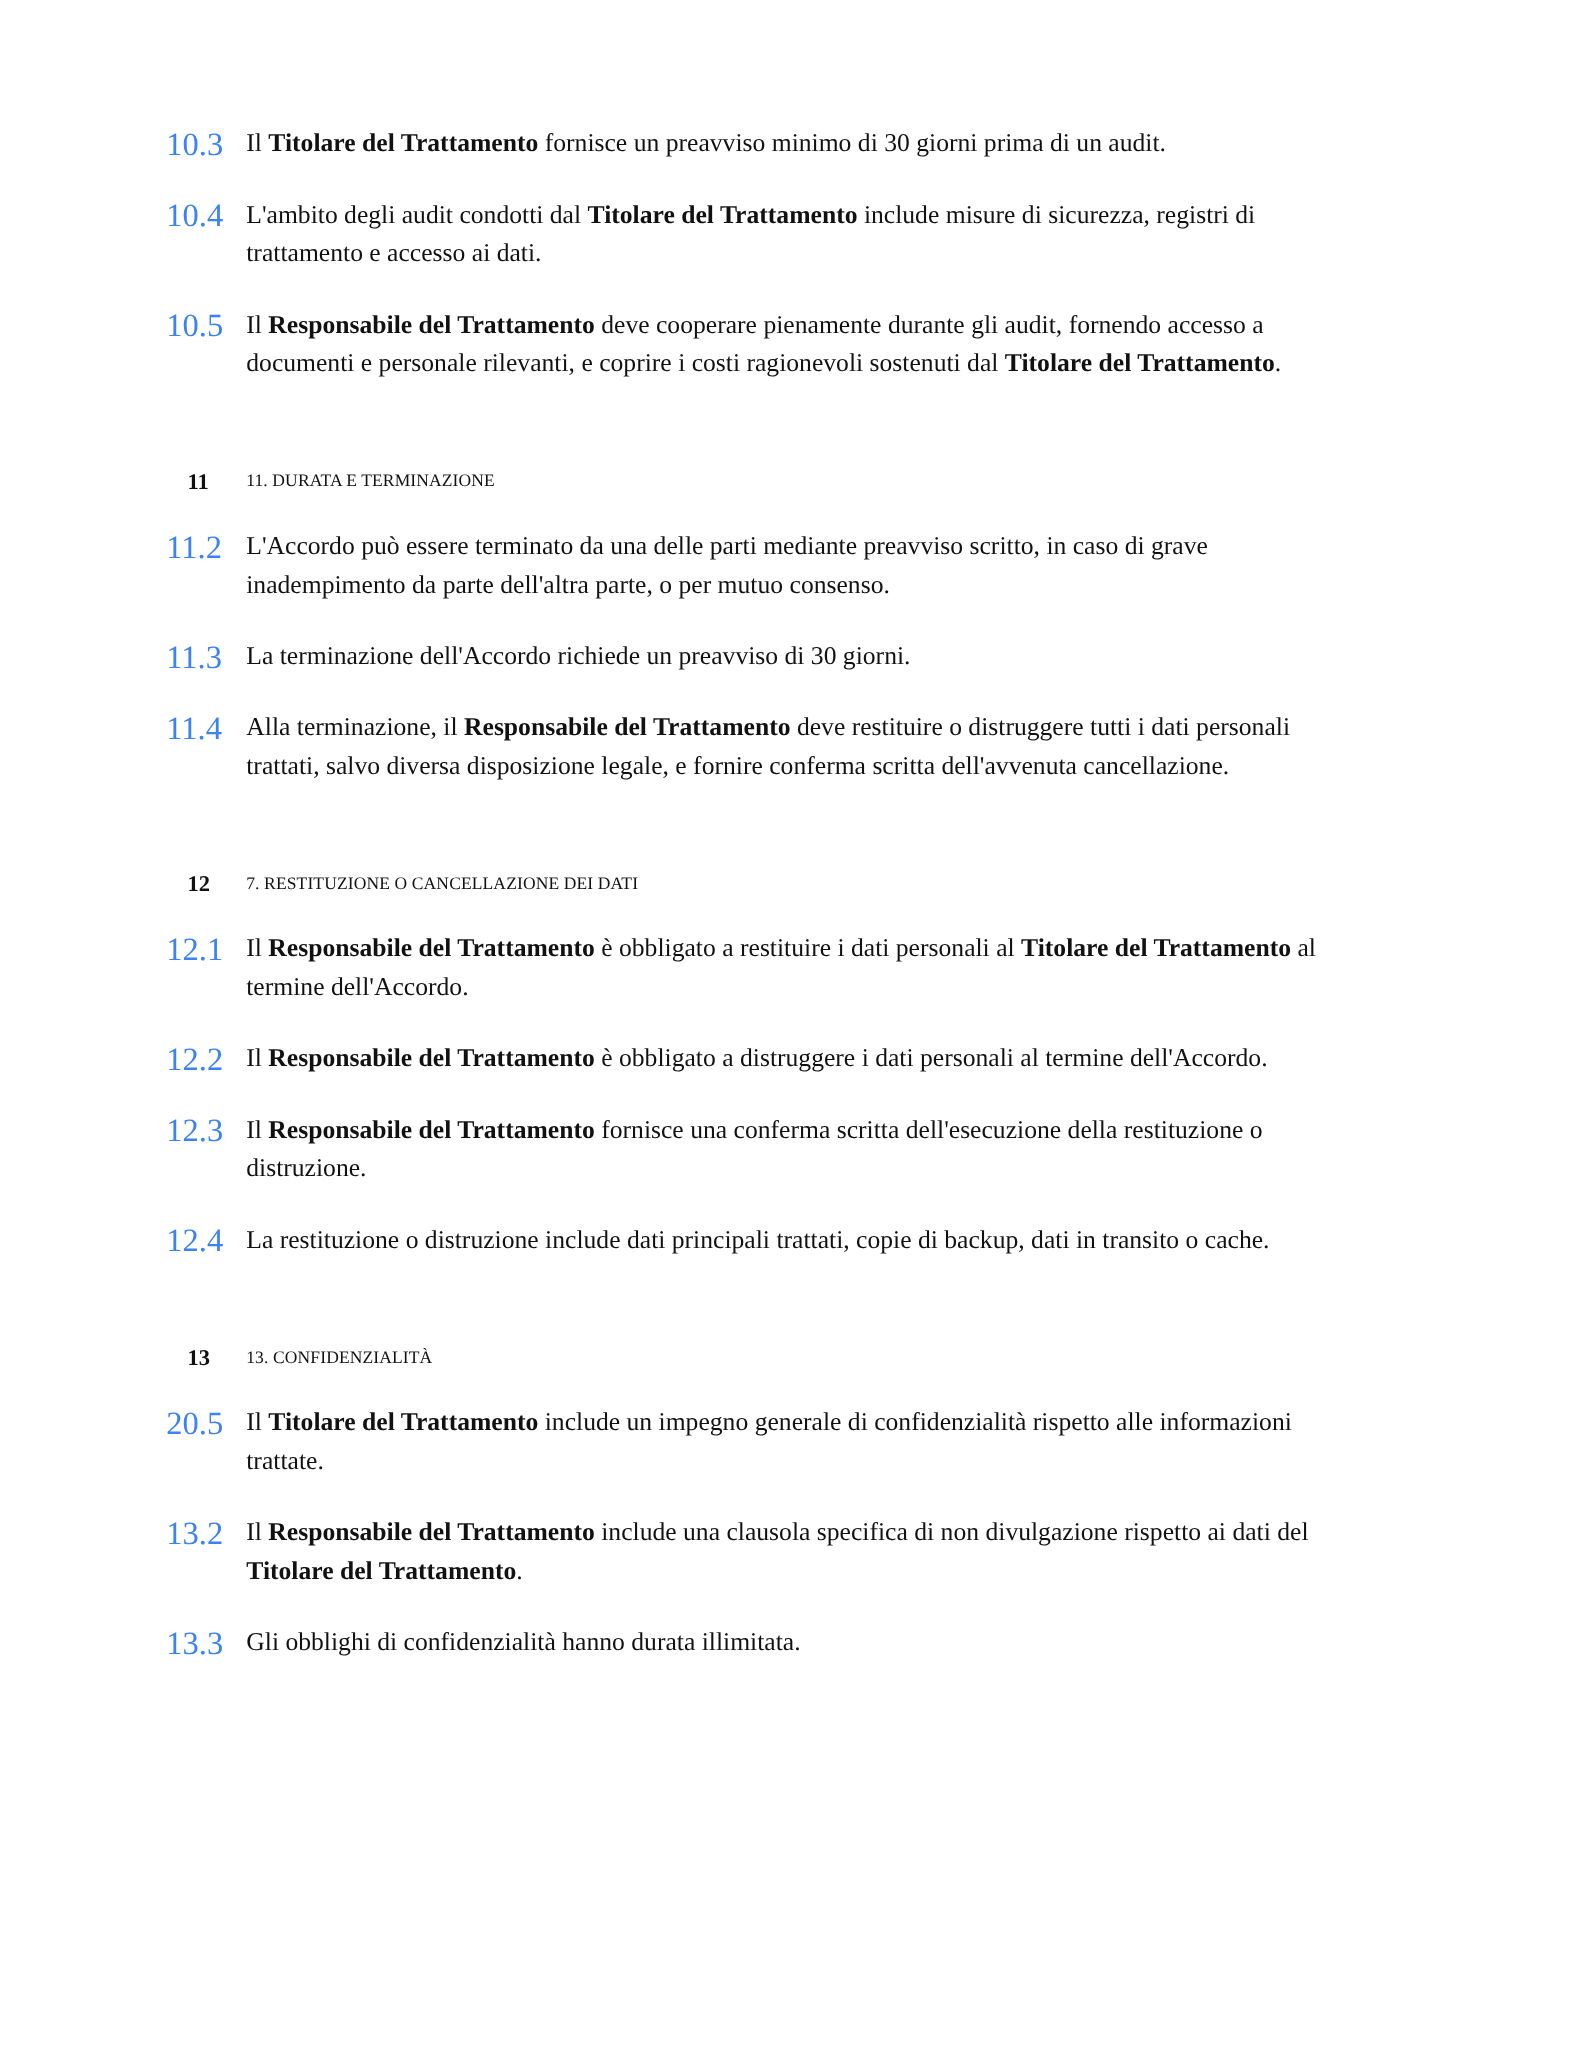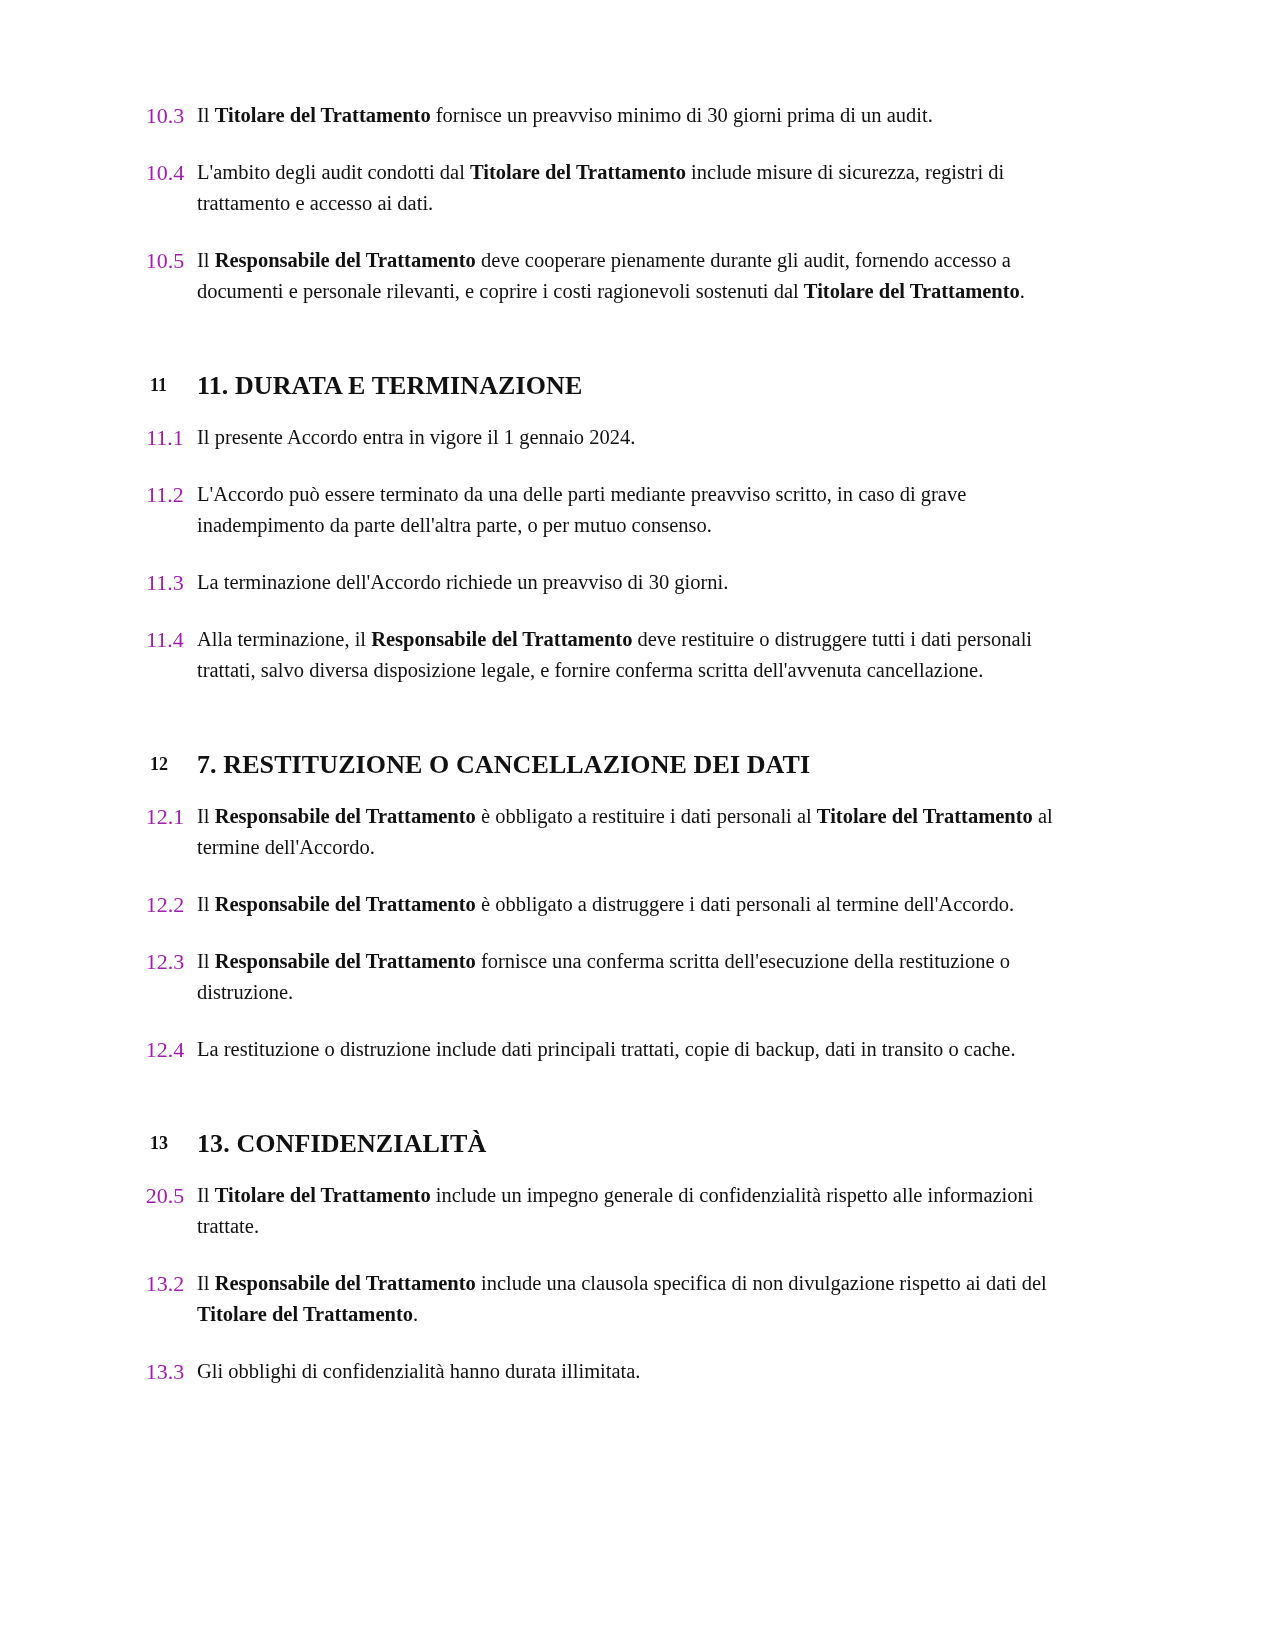--- a/index.html
+++ b/index.html
@@ -28,24 +28,24 @@
 
   
   .clause {
     display: flex;
     align-items: flex-start;
     margin: 0 0 26px 0;
   }
   .clause-num {
     flex: 0 0 64px;
     width: 64px;
-    font-size: 22px;
+    font-size: 26px;
     line-height: 31px;
-    color: #a21caf;
-    text-align: center;
+    color: #3b82f6;
+    text-align: left;
     white-space: nowrap;
   }
   .clause-text {
     flex: 1 1 auto;
     font-size: 20.5px;
     line-height: 31px;
     color: #111111;
     text-align: left;
     hyphens: none;
   }
@@ -67,23 +67,23 @@
     font-size: 18px;
     line-height: 29px;
     font-weight: 700;
     text-align: left;
     padding-left: 17px;
     box-sizing: border-box;
     color: #111111;
   }
   .section-heading .sec-title {
     flex: 1 1 auto;
-    font-size: 26px;
+    font-size: 14px;
     line-height: 29px;
-    font-weight: 700;
+    font-weight: 400;
     letter-spacing: 0.1px;
     color: #111111;
   }
 </style>
 </head>
 <body>
 
 <div class="page">
   <div class="doc-body" id="doc-body">
 
@@ -95,24 +95,20 @@
         <div class="clause-num">10.4</div>
         <div class="clause-text"><span>L'ambito degli audit condotti dal </span><b>Titolare del Trattamento</b><span> include misure di sicurezza, registri di trattamento e accesso ai dati.</span></div>
       </div>
       <div class="clause">
         <div class="clause-num">10.5</div>
         <div class="clause-text"><span>Il </span><b>Responsabile del Trattamento</b><span> deve cooperare pienamente durante gli audit, fornendo accesso a documenti e personale rilevanti, e coprire i costi ragionevoli sostenuti dal </span><b>Titolare del Trattamento</b><span>.</span></div>
       </div>
       <div class="section-heading">
         <div class="sec-num">11</div>
         <div class="sec-title">11. DURATA E TERMINAZIONE</div>
-      </div>
-      <div class="clause">
-        <div class="clause-num">11.1</div>
-        <div class="clause-text"><span>Il presente Accordo entra in vigore il 1 gennaio 2024.</span></div>
       </div>
       <div class="clause">
         <div class="clause-num">11.2</div>
         <div class="clause-text"><span>L'Accordo può essere terminato da una delle parti mediante preavviso scritto, in caso di grave inadempimento da parte dell'altra parte, o per mutuo consenso.</span></div>
       </div>
       <div class="clause">
         <div class="clause-num">11.3</div>
         <div class="clause-text"><span>La terminazione dell'Accordo richiede un preavviso di 30 giorni.</span></div>
       </div>
       <div class="clause">

